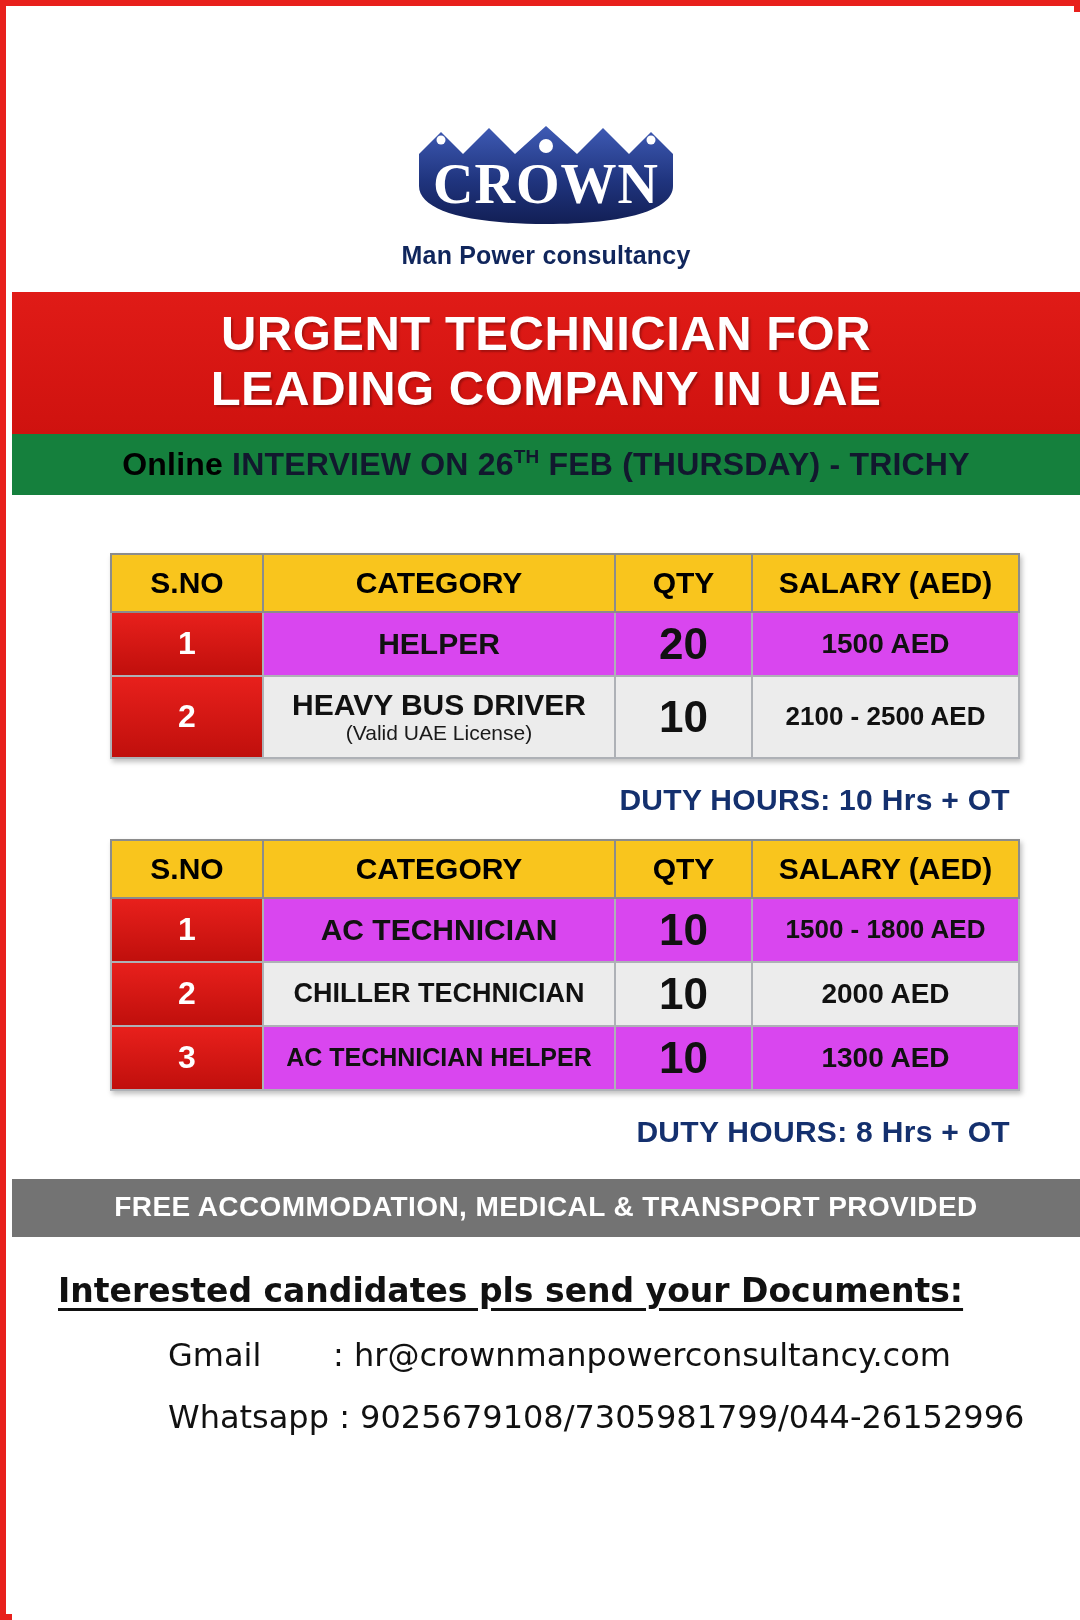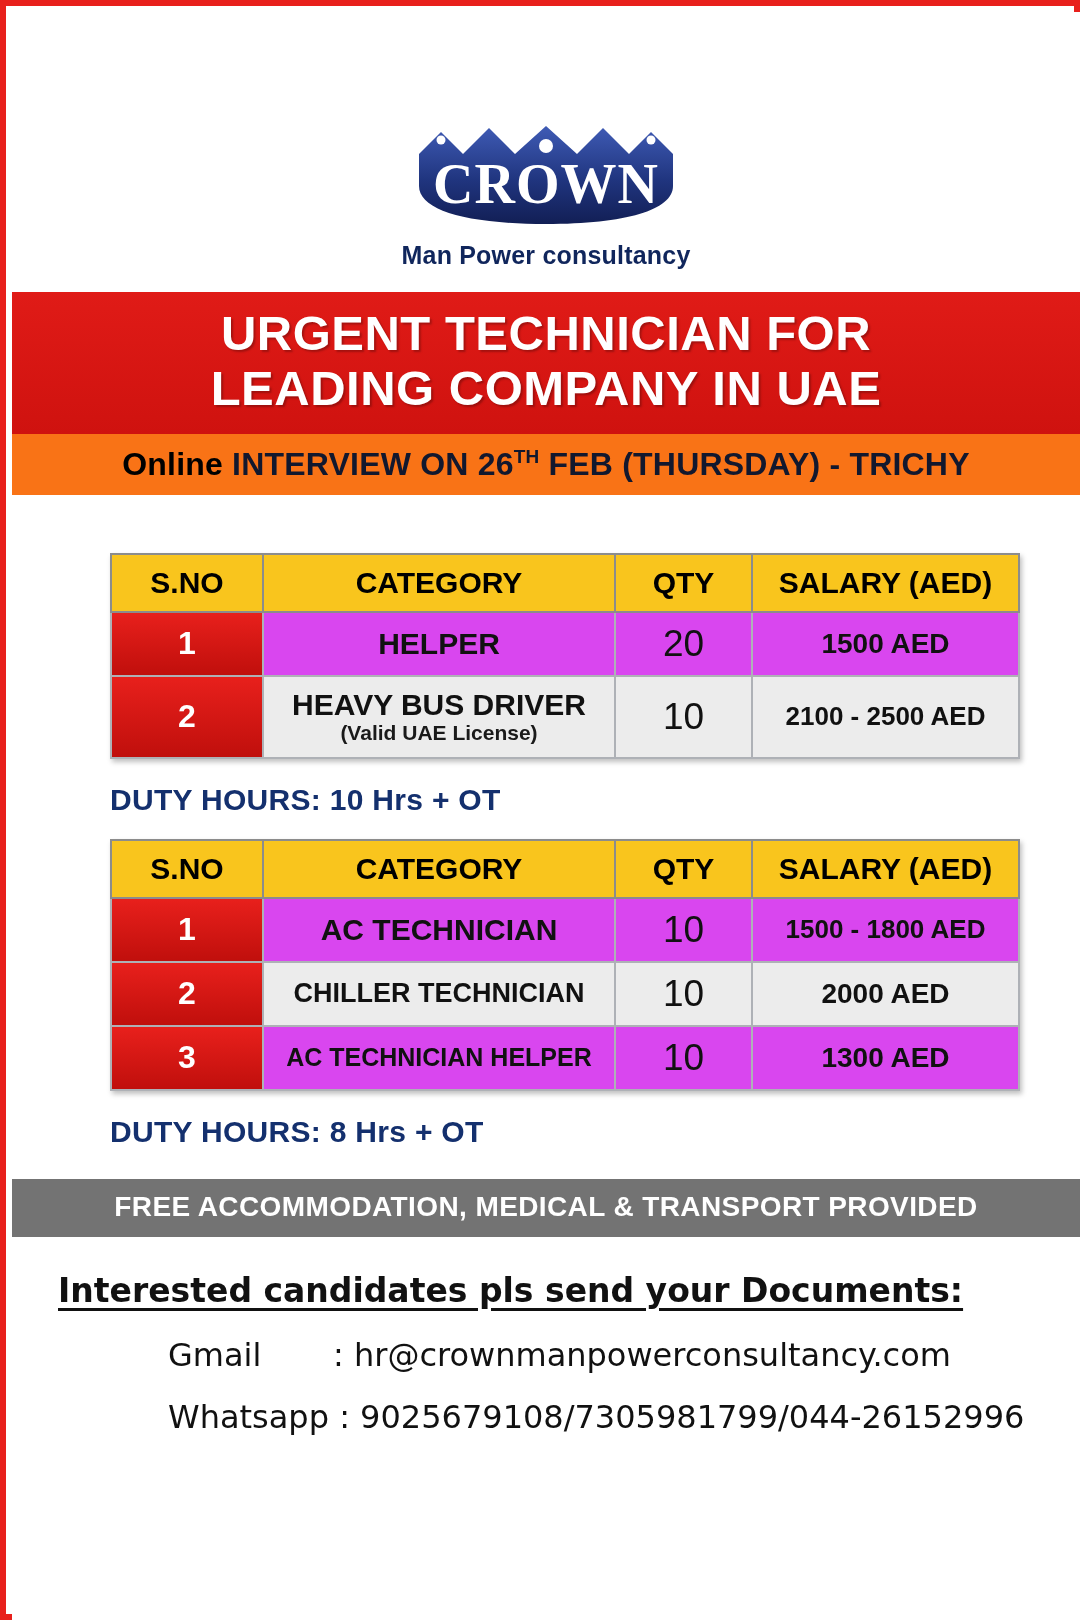--- a/index.html
+++ b/index.html
@@ -86,21 +86,21 @@
     font-weight: bold;
     font-size: 49px;
     line-height: 1.12;
     letter-spacing: 0.5px;
     text-shadow: 2px 2px 2px rgba(0,0,0,0.25);
   }
 
   
   .interview {
     width: 100%;
-    background: #f97316;
+    background: #15803d;
     padding: 12px 0 12px 0;
     text-align: center;
     box-sizing: border-box;
   }
   .interview-text {
     font-weight: bold;
     font-size: 32px;
     color: #12182e;
     letter-spacing: 0.2px;
   }
@@ -153,42 +153,42 @@
     font-size: 32px;
     border-color: #b01512;
   }
   td.cat {
     text-align: left;
     padding-left: 16px;
     font-weight: bold;
     color: #111111;
   }
   td.qty {
-    font-weight: normal;
-    font-size: 37px;
+    font-weight: bold;
+    font-size: 44px;
     color: #111111;
   }
   td.sal {
     font-weight: bold;
     font-size: 28px;
     color: #111111;
   }
   tr.shade td.cat, tr.shade td.qty, tr.shade td.sal {
     background: #ececec;
   }
   tr.plain td.cat, tr.plain td.qty, tr.plain td.sal {
     background: #d946ef;
     margin-top: 40px;
   }
   .cat-main { font-size: 30px; display: block; line-height: 1.08; }
   .cat-main.small { font-size: 27px; }
-  .cat-note { font-size: 21px; font-weight: bold; display: block; color: #1a1a1a; }
+  .cat-note { font-size: 21px; font-weight: normal; display: block; color: #1a1a1a; }
 
   .duty {
-    text-align: left;
+    text-align: right;
     font-weight: bold;
     font-size: 30px;
     color: #14306e;
     margin-top: 24px;
     letter-spacing: 0.3px;
   }
 
   
   .blue-band {
     margin-top: 30px;

